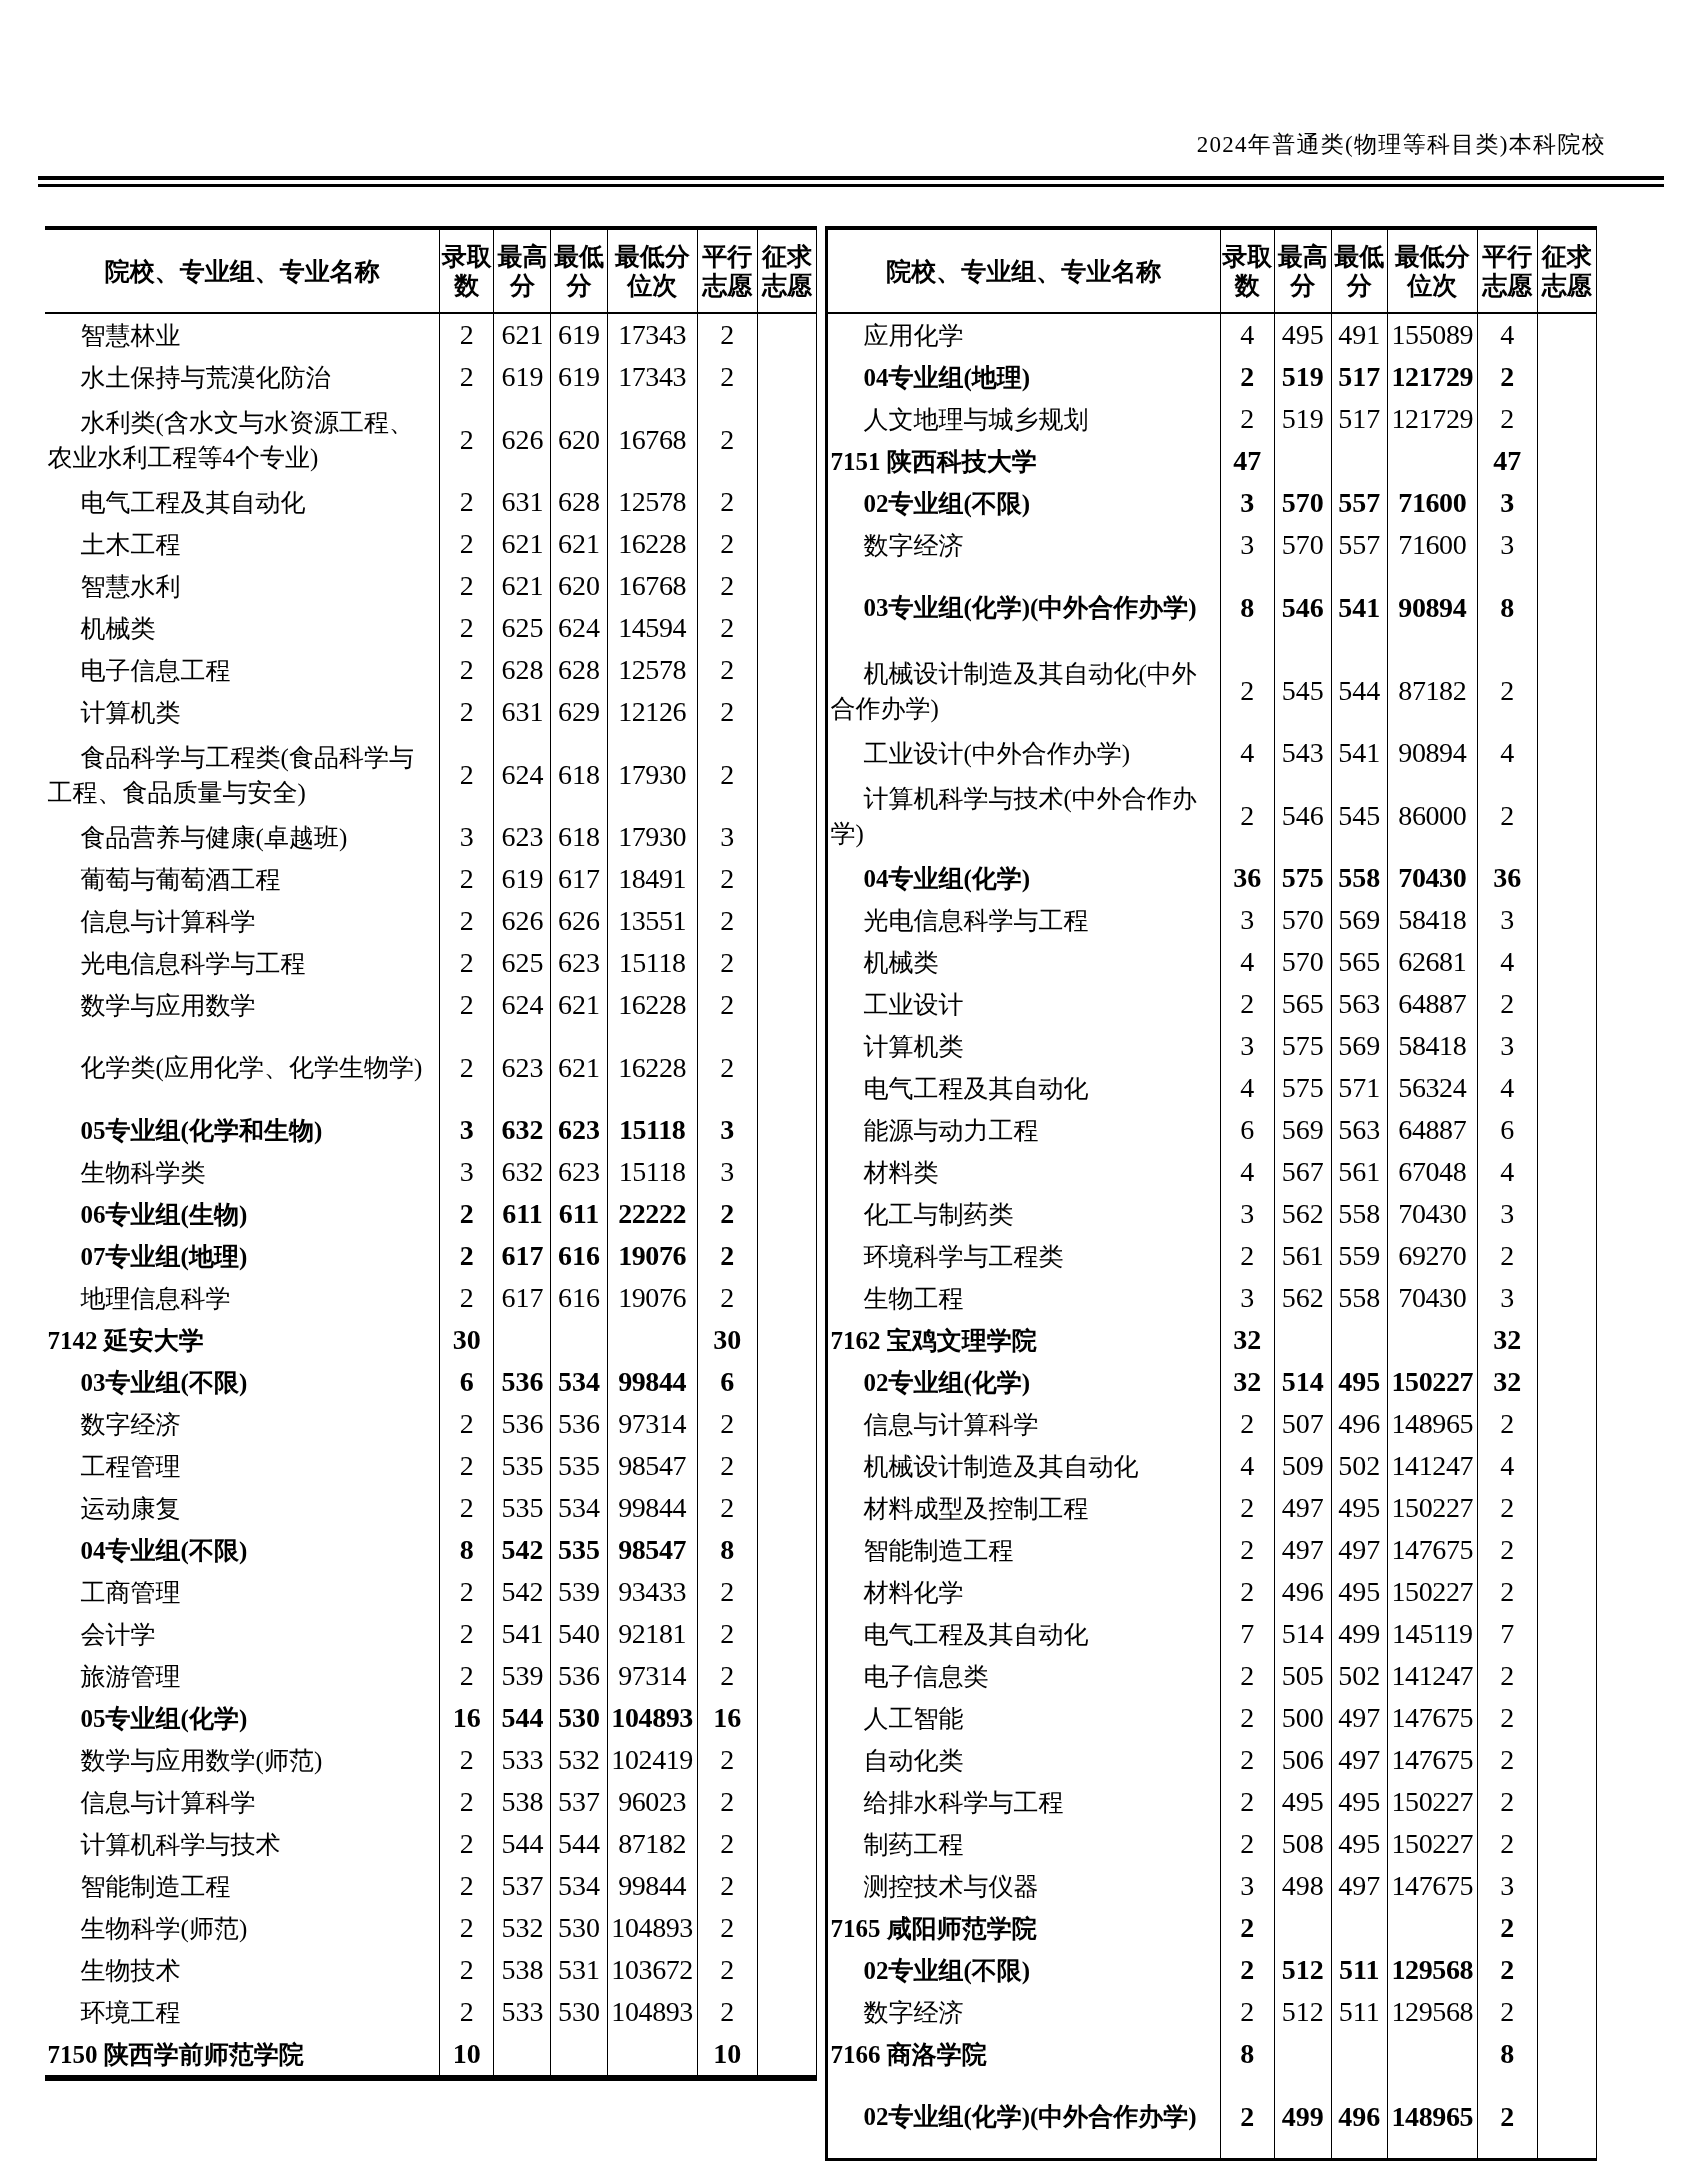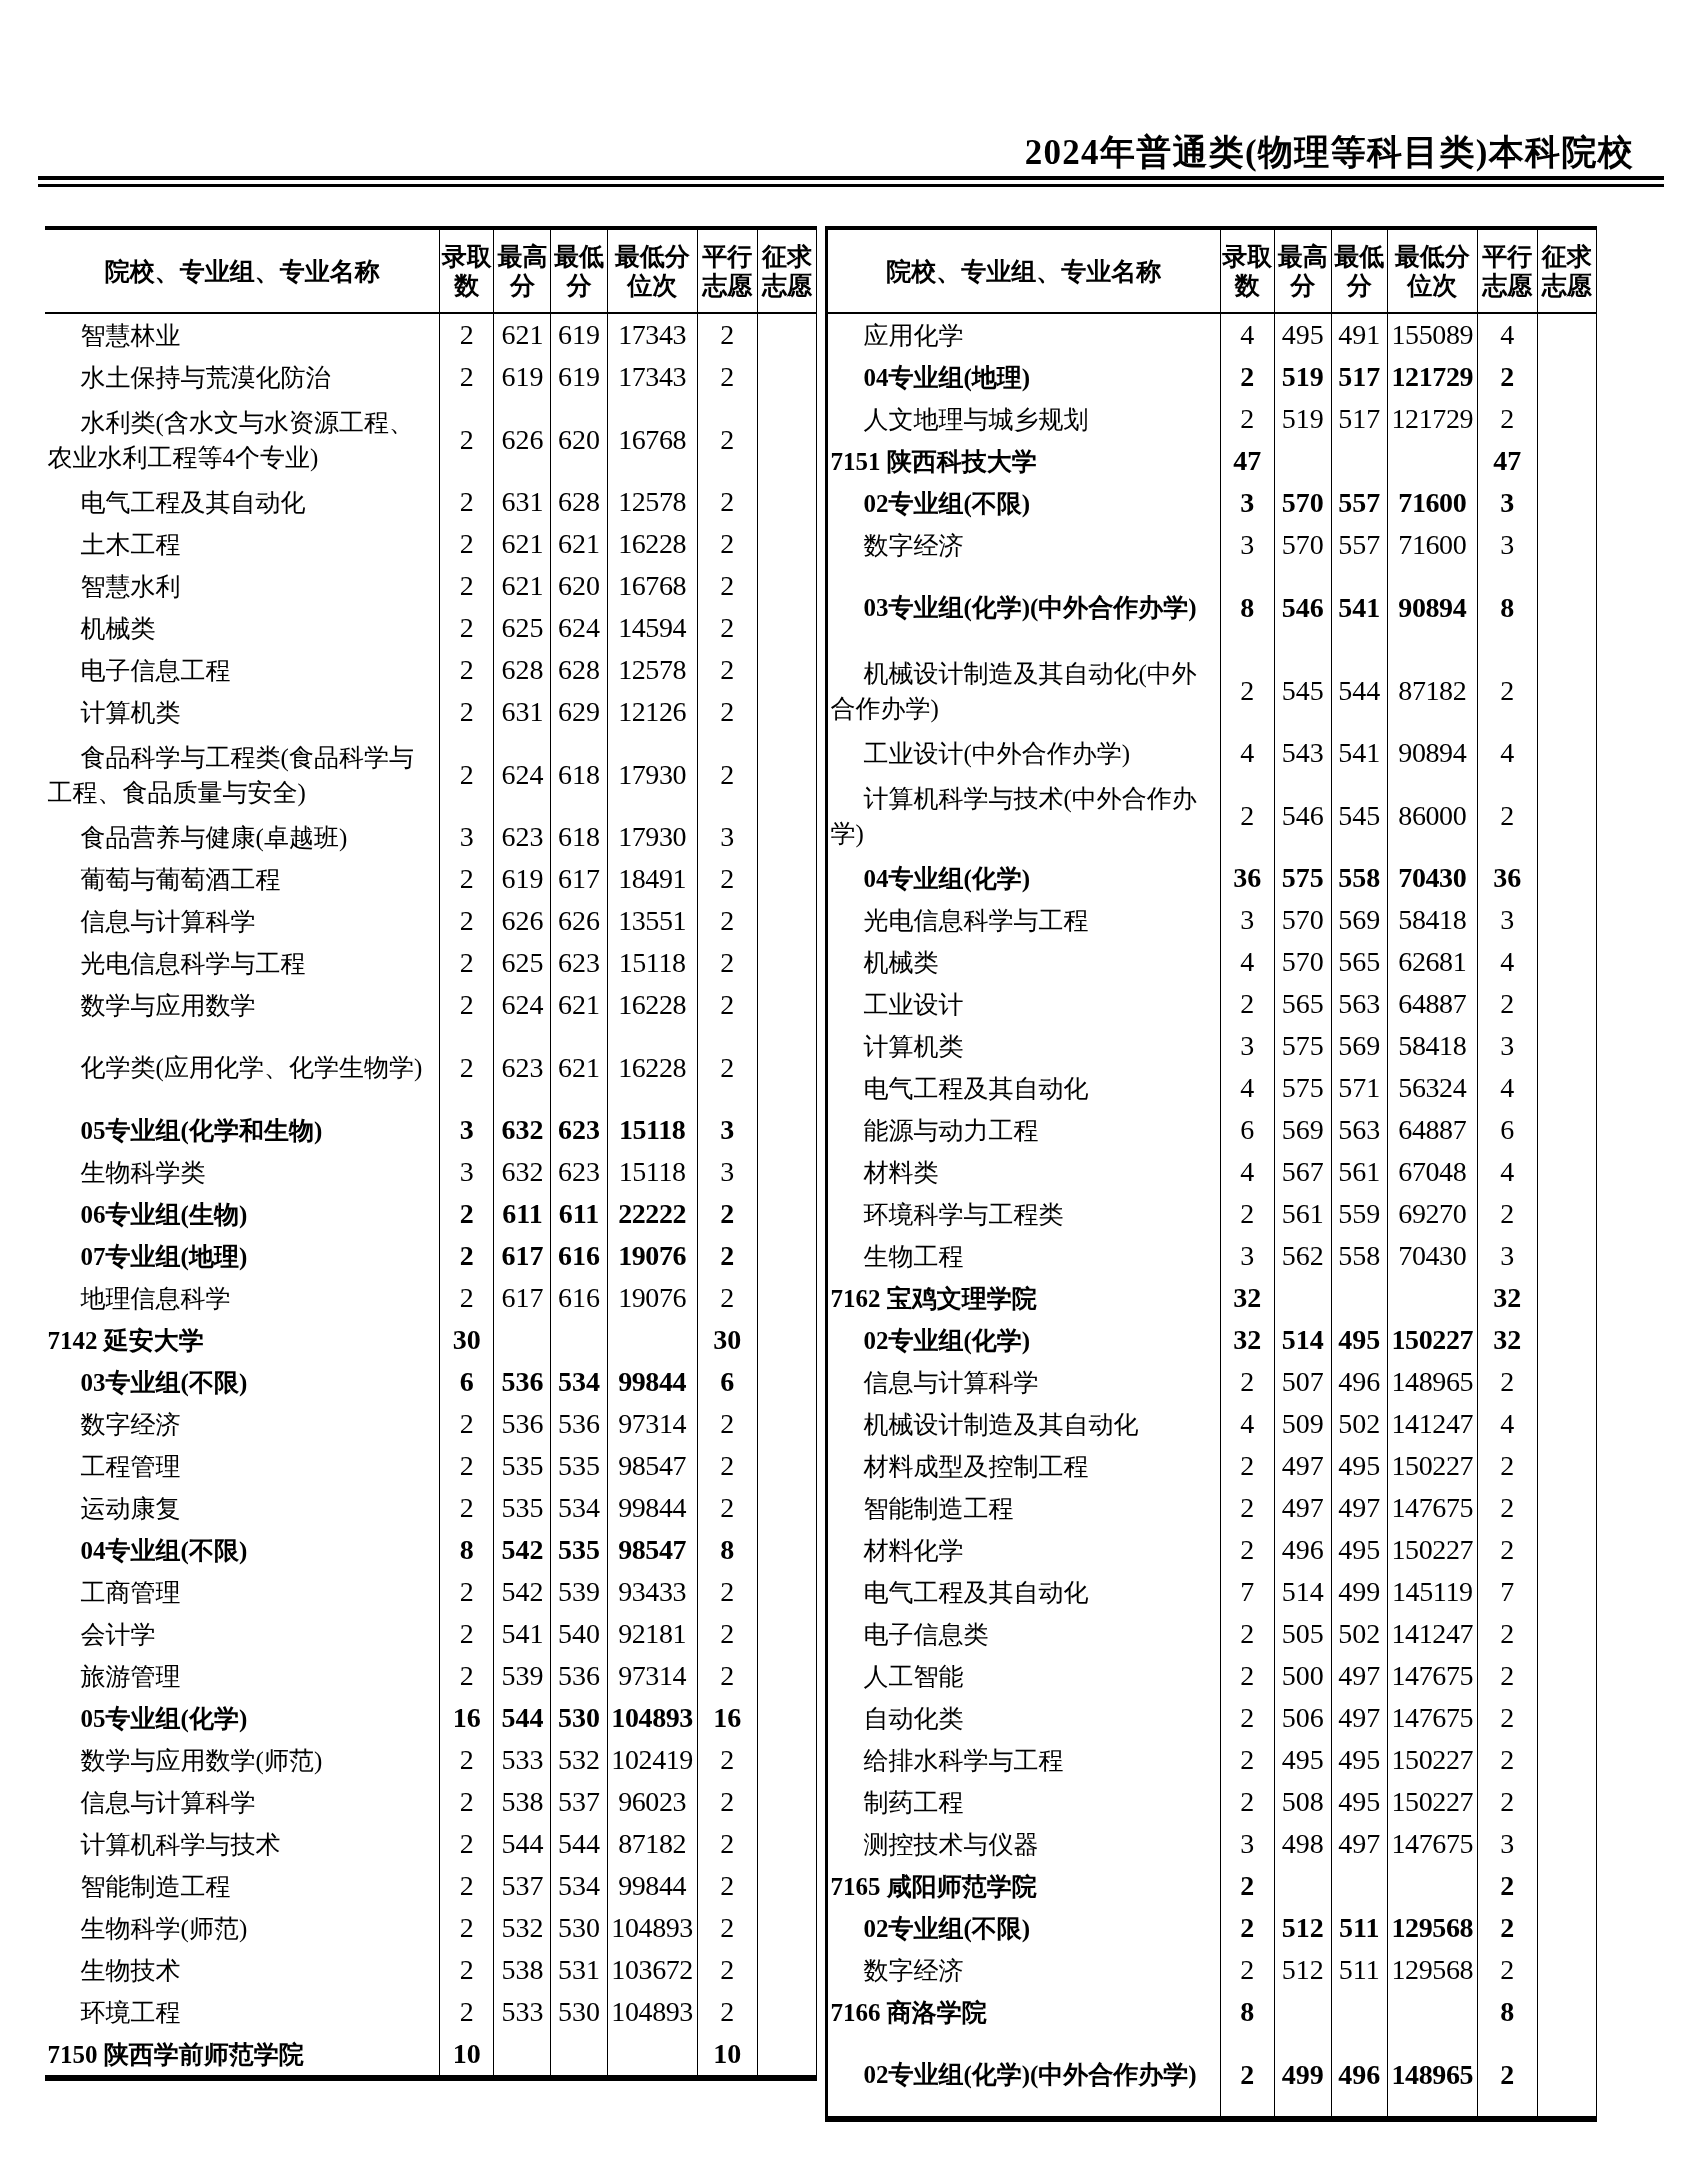--- a/index.html
+++ b/index.html
@@ -7,22 +7,22 @@
     position:relative;
     width:1702px;height:2530px;
     background:#ffffff;
     color:#000;
     font-family:"Liberation Serif","DejaVu Serif",serif;
     overflow:hidden;
   }
   
   .page-title{
     position:absolute;
-    top:129px;right:68px;
-    font-size:35px;font-weight:700;
+    top:129px;right:96px;
+    font-size:23px;font-weight:400;
     letter-spacing:1.3px;
     white-space:nowrap;
   }
   .double-rule{position:absolute;left:38px;top:176px;width:1626px;}
   .double-rule .line{height:3.5px;background:#000;}
   .double-rule .line + .line{margin-top:4.3px;}
   
   .tables{
     position:absolute;left:45px;top:226px;
     display:flex;align-items:flex-start;
@@ -690,20 +690,29 @@
           <tr class="major h1">
             <td class="c-name">材料类</td>
             <td class="c-count">4</td>
             <td class="c-max">567</td>
             <td class="c-min">561</td>
             <td class="c-rank">67048</td>
             <td class="c-parallel">4</td>
             <td class="c-solicit"></td>
           </tr>
           <tr class="major h1">
+            <td class="c-name">化工与制药类</td>
+            <td class="c-count">3</td>
+            <td class="c-max">562</td>
+            <td class="c-min">558</td>
+            <td class="c-rank">70430</td>
+            <td class="c-parallel">3</td>
+            <td class="c-solicit"></td>
+          </tr>
+          <tr class="major h1">
             <td class="c-name">环境科学与工程类</td>
             <td class="c-count">2</td>
             <td class="c-max">561</td>
             <td class="c-min">559</td>
             <td class="c-rank">69270</td>
             <td class="c-parallel">2</td>
             <td class="c-solicit"></td>
           </tr>
           <tr class="major h1">
             <td class="c-name">生物工程</td>

